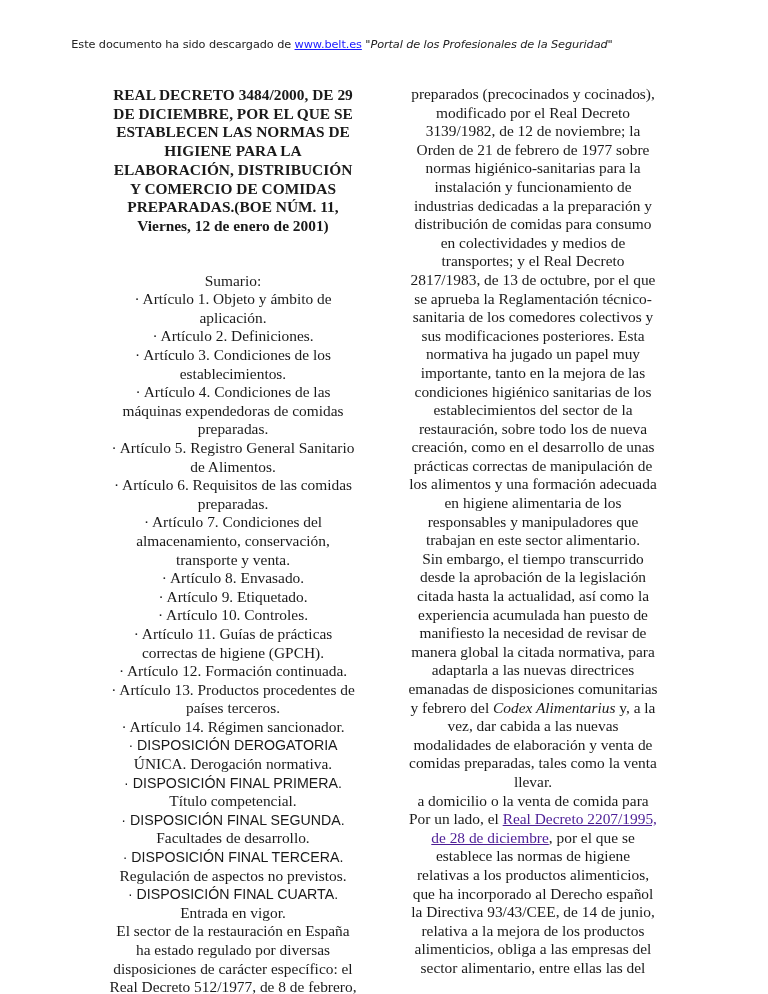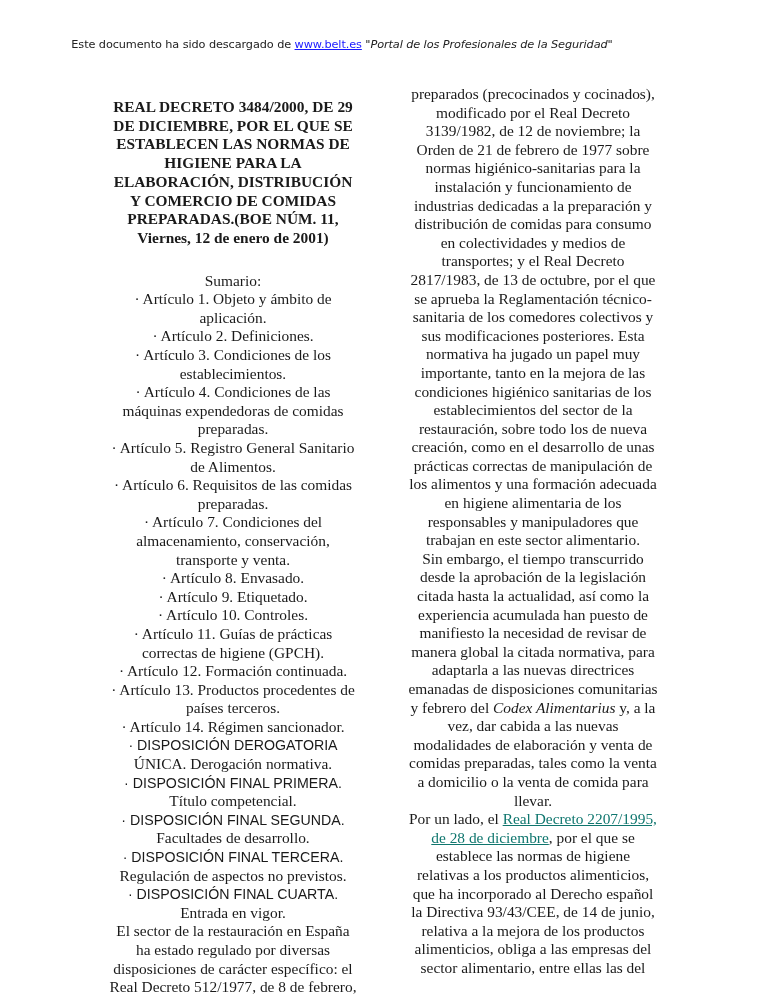--- a/index.html
+++ b/index.html
@@ -10,25 +10,25 @@
     }
     .header a { color: #1a1aff; text-decoration: underline; }
     .header .tagline { font-style: italic; }
     .col {
       position: absolute; top: 86px; width: 286px;
       font-family: "Liberation Serif", serif; font-size: 15.4px; line-height: 18.6px;
       text-align: center; color: #1a1a1a;
     }
     .col-left { left: 90px; }
     .col-right { left: 390px; top: 85px; }
-    .title { font-weight: bold; margin: 12px; font-size: 15.4px; line-height: 18.7px; }
-    .sumario-head { margin-top: 24px; }
+    .title { font-weight: bold; margin: 0; font-size: 15.4px; line-height: 18.7px; }
+    .sumario-head { margin-top: 36px; }
     .line { display: block; }
     .sans { font-family: "Liberation Sans", sans-serif; font-size: 14.2px; }
-    .link { color: #0f766e; text-decoration: underline; }
+    .link { color: #4c1d95; text-decoration: underline; }
     em { }
   </style>
 </head>
 <body>
 
 <div class="header">
   <span>Este documento ha sido descargado de </span><a href="#">www.belt.es</a><span class="tagline"> "Portal de los Profesionales de la Seguridad"</span>
 </div>
 
 <div class="col col-left">
@@ -159,22 +159,22 @@
       <span class="line">manifiesto la necesidad de revisar de</span>
       <span class="line">manera global la citada normativa, para</span>
       <span class="line">adaptarla a las nuevas directrices</span>
       <span class="line">emanadas de disposiciones comunitarias</span>
     </div>
   <span class="line"><span>y febrero del </span><em>Codex Alimentarius</em><span> y, a la</span></span>
   <div id="right-p2">
       <span class="line">vez, dar cabida a las nuevas</span>
       <span class="line">modalidades de elaboración y venta de</span>
       <span class="line">comidas preparadas, tales como la venta</span>
+      <span class="line">llevar.</span>
       <span class="line">a domicilio o la venta de comida para</span>
-      <span class="line">llevar.</span>
     </div>
   <span class="line"><span>Por un lado, el </span><a href="#" class="link">Real Decreto 2207/1995,</a></span>
   <span class="line"><a href="#" class="link">de 28 de diciembre</a><span>, por el que se</span></span>
   <div id="right-p3">
       <span class="line">establece las normas de higiene</span>
       <span class="line">relativas a los productos alimenticios,</span>
       <span class="line">que ha incorporado al Derecho español</span>
       <span class="line">la Directiva 93/43/CEE, de 14 de junio,</span>
       <span class="line">relativa a la mejora de los productos</span>
       <span class="line">alimenticios, obliga a las empresas del</span>

